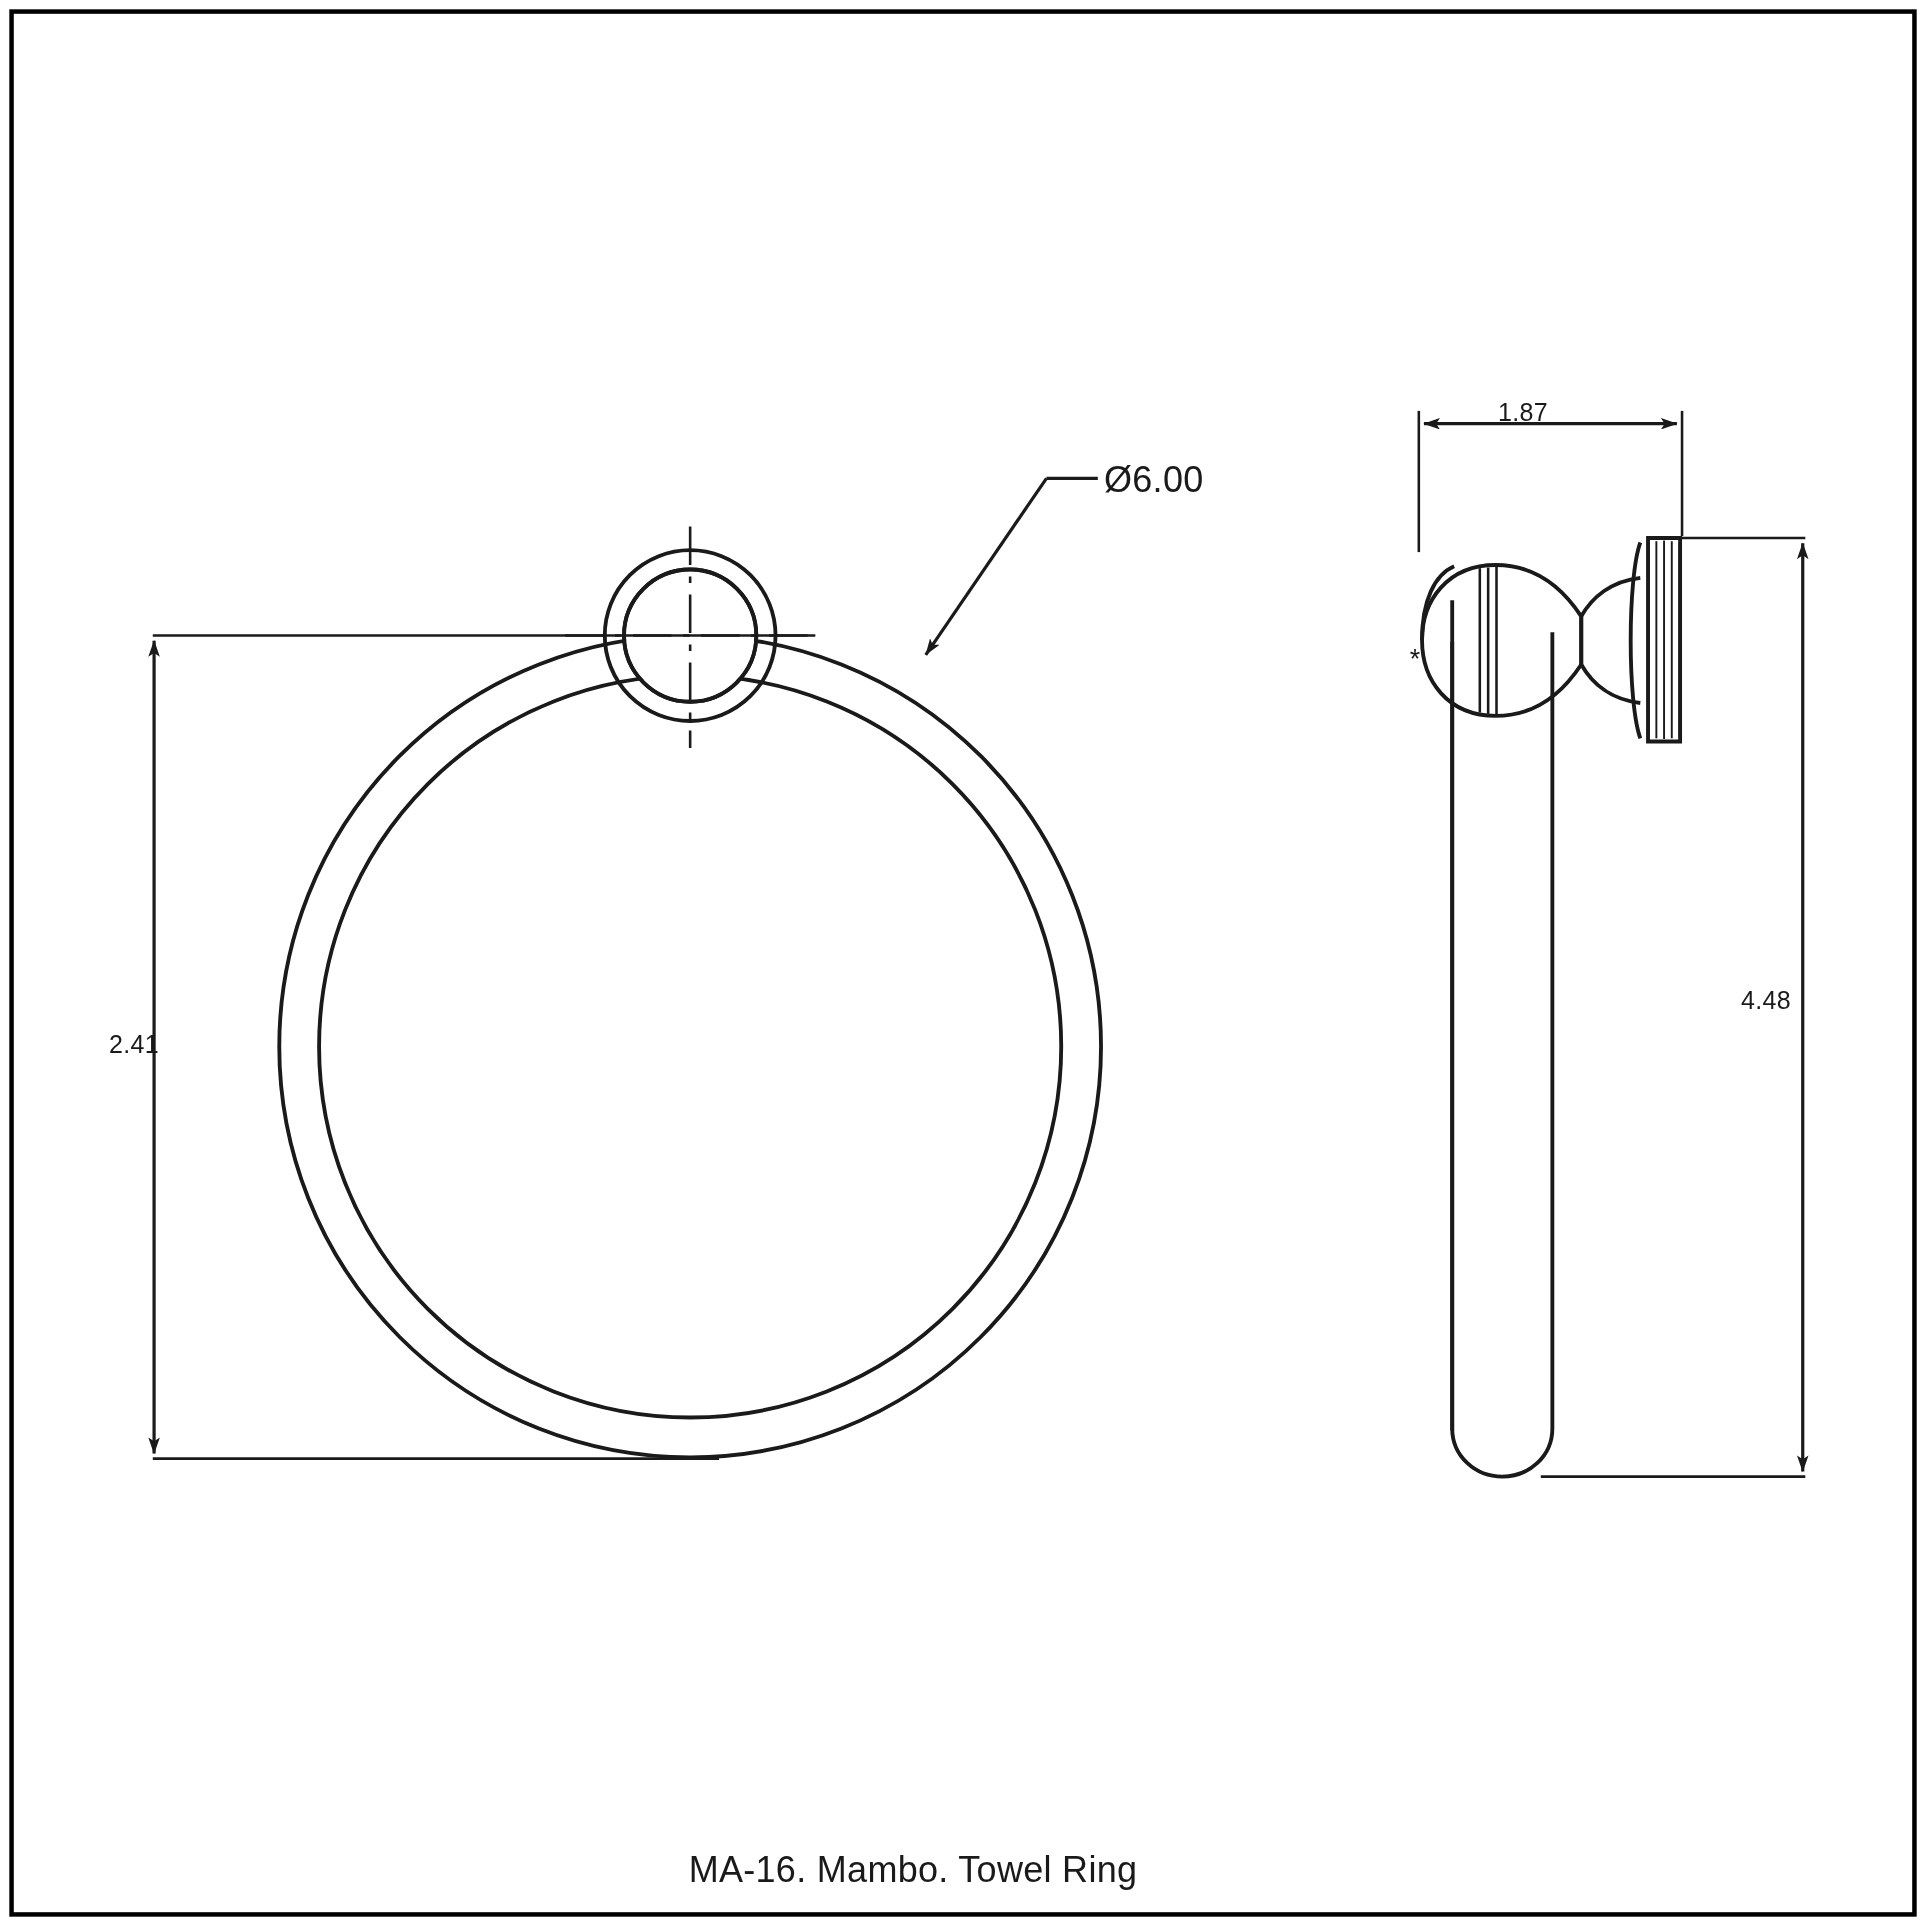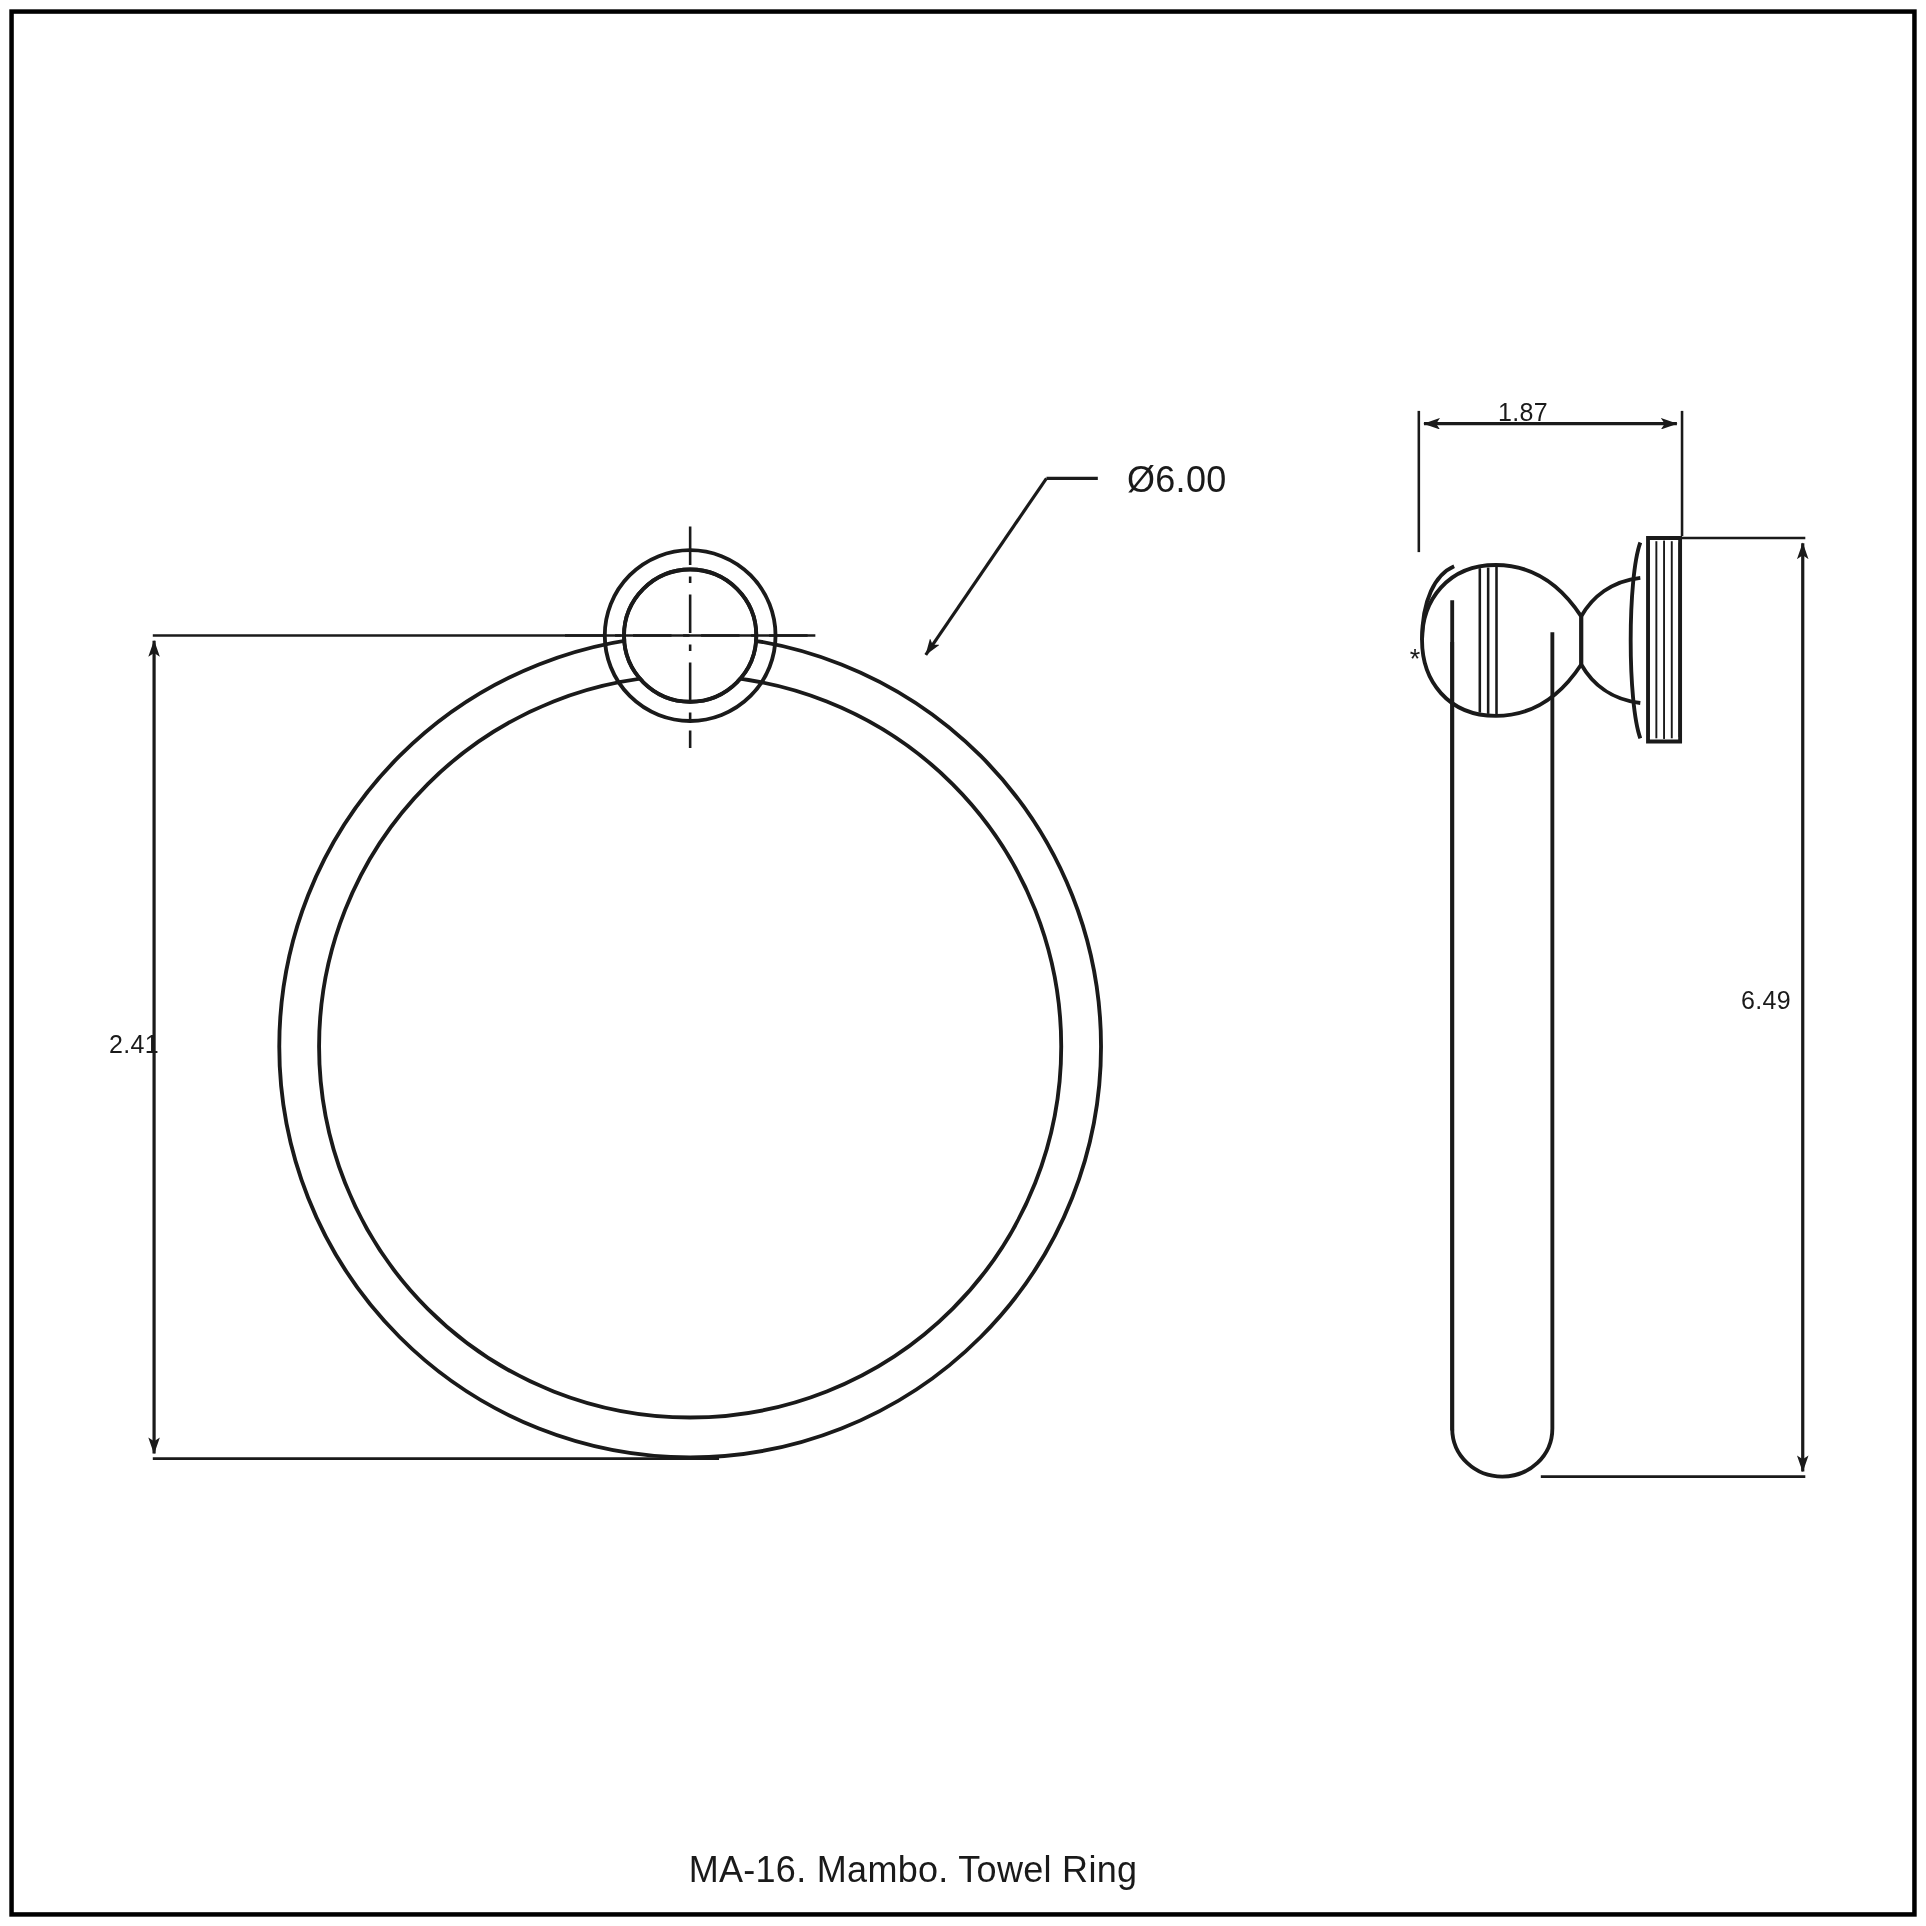--- a/index.html
+++ b/index.html
@@ -140,22 +140,22 @@
 
     <g stroke="#1a1a1a" stroke-width="4" fill="none">
       <line x1="2600" y1="838" x2="2812" y2="838"></line>
       <line x1="2400" y1="2300" x2="2812" y2="2300"></line>
       <line x1="2808" y1="846" x2="2808" y2="2292" stroke-width="5" marker-start="url(#arrowStart)" marker-end="url(#arrowEnd)"></line>
     </g>
   </svg>
 
   <div class="dim-text" style="left:109px; top:1030px;">2.41</div>
 
-  <div class="dim-text" style="left:1104px; top:459px; font-size:36px;margin-left:23px;">Ø6.00</div>
+  <div class="dim-text" style="left:1104px; top:459px; font-size:36px;">Ø6.00</div>
 
   <div class="dim-text" style="left:1498px; top:398px;">1.87</div>
 
-  <div class="dim-text" style="left:1741px; top:986px;">6.49</div>
+  <div class="dim-text" style="left:1741px; top:986px;">4.48</div>
 
   <div id="caption">MA-16. Mambo. Towel Ring</div>
 
 </div>
 
 
 </body></html>

